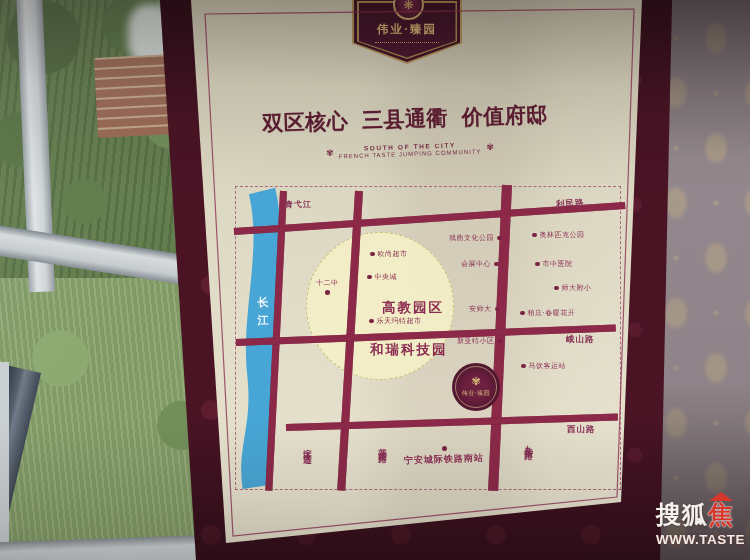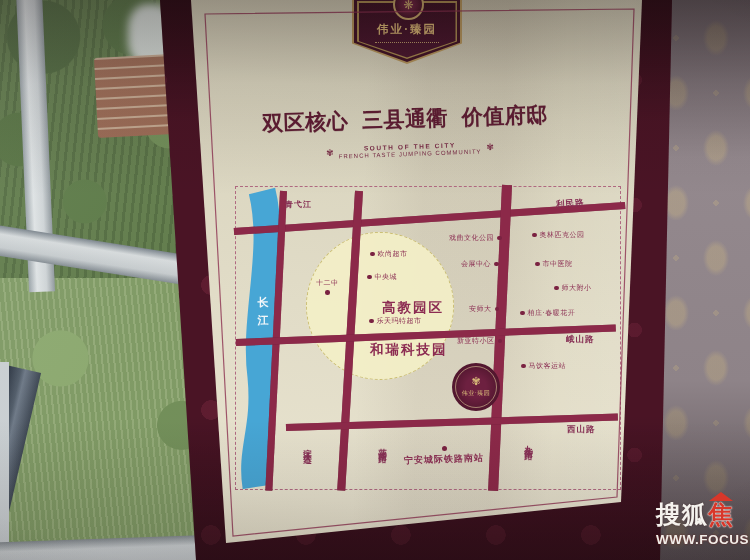--- a/index.html
+++ b/index.html
@@ -265,16 +265,16 @@
   <svg class="pinstripe" width="750" height="560">
     <polygon points="205,14 634,9 617,497 233,536" fill="none" stroke="#8c3150" stroke-width="1.2" opacity="0.8"></polygon>
   </svg>
 
   <div class="layer lighting"></div>
 
   <div class="watermark">
     <div class="wm1">
       <span class="wm-white">搜狐</span><span class="wm-red"><span class="wm-roof"></span><span>焦</span></span>
     </div>
-    <div class="wm2">WWW.FOCUS</div>
+    <div class="wm2">WWW.TASTE</div>
   </div>
 
 </div>
 
 </body></html>

